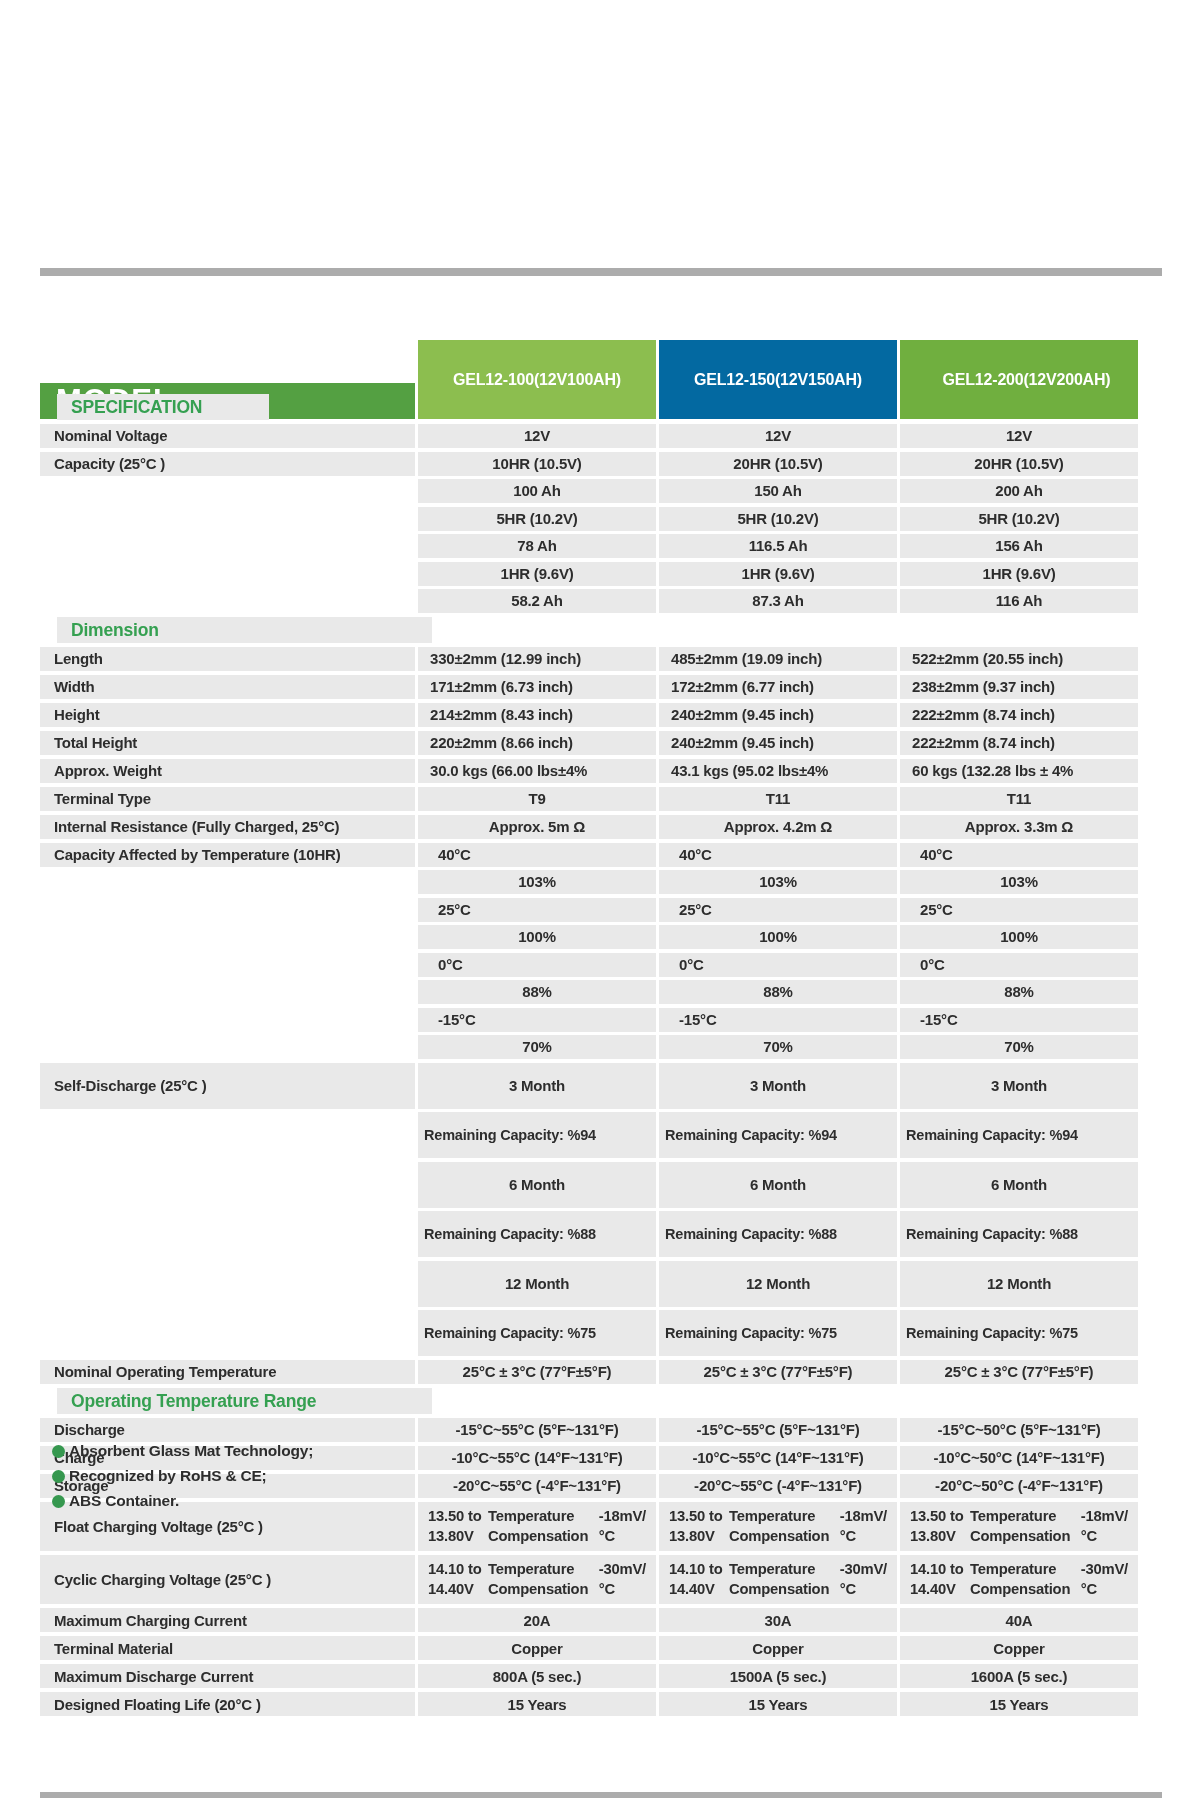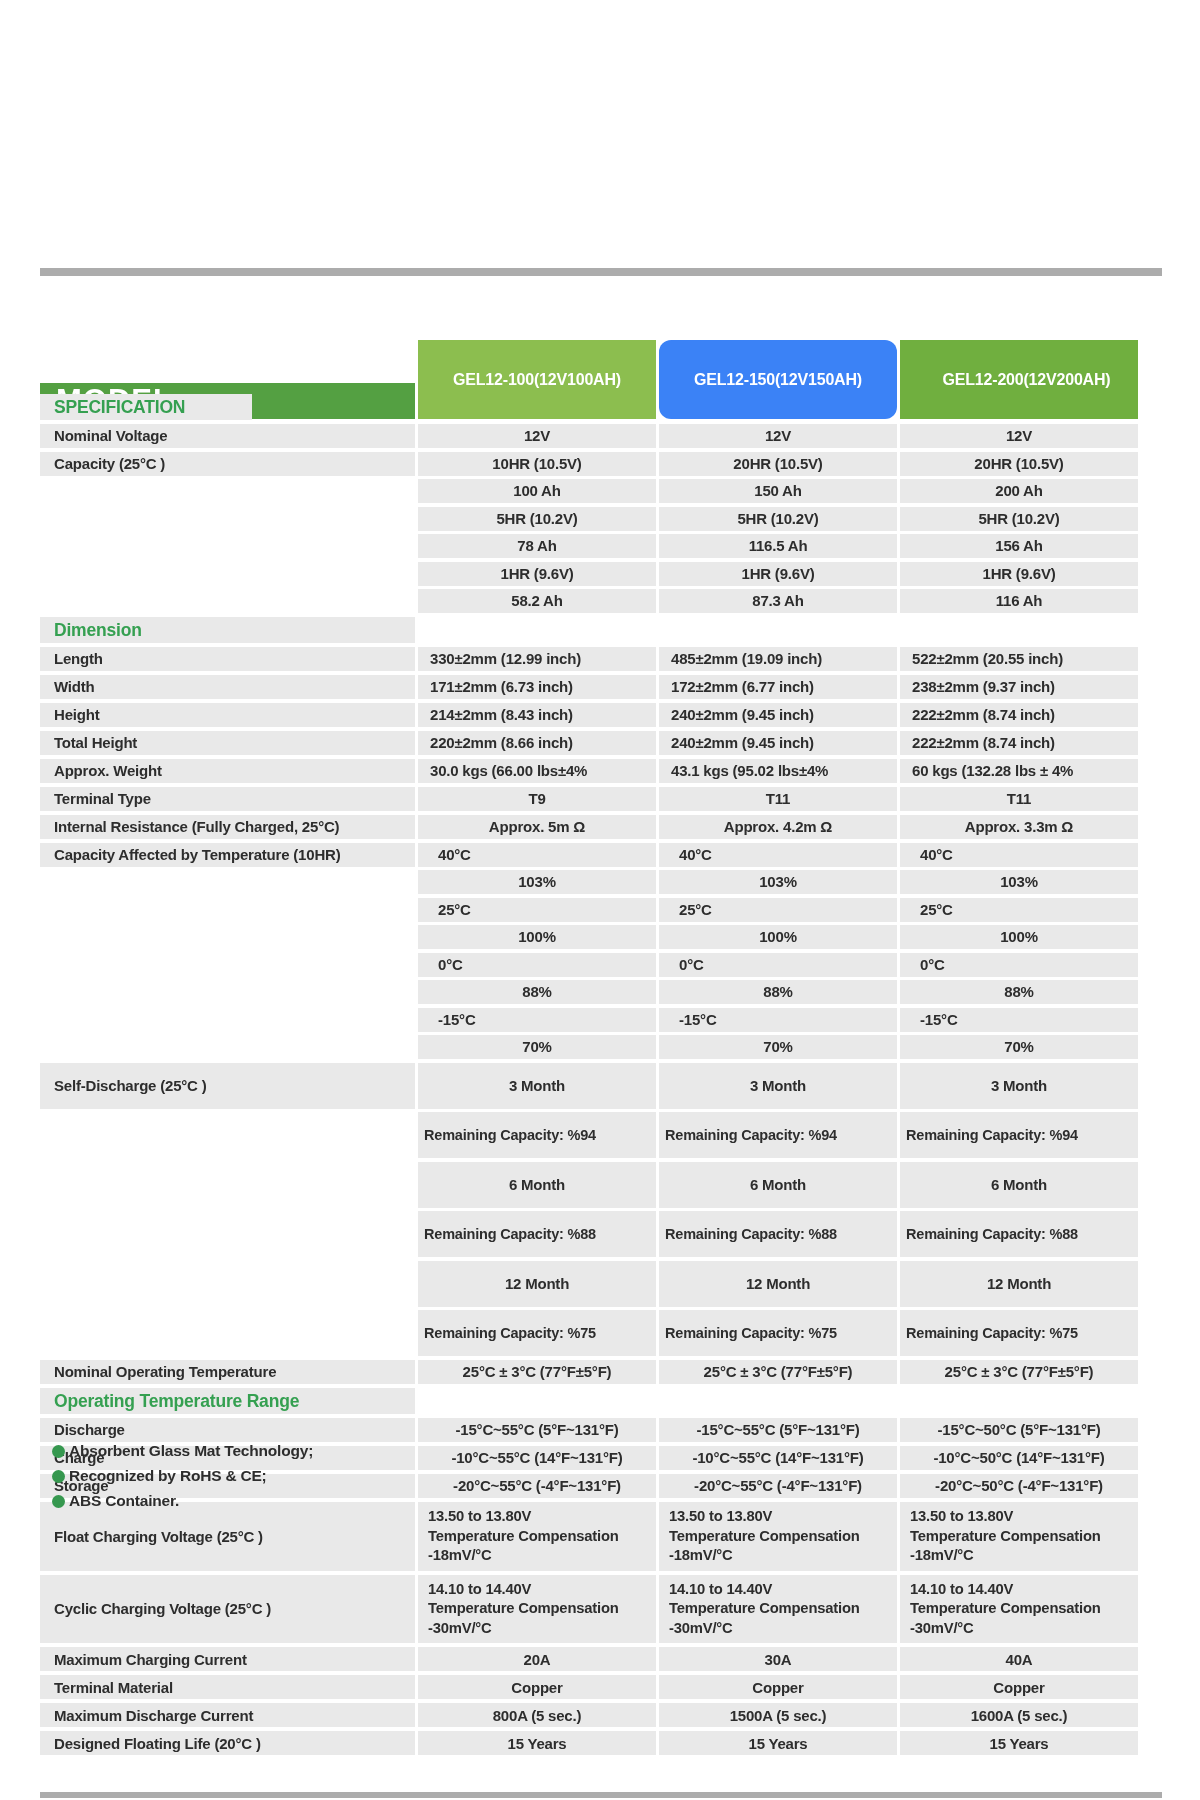--- a/index.html
+++ b/index.html
@@ -21,52 +21,52 @@
     display:flex; align-items:center; justify-content:center; }
 
   #rows { display:flex; flex-direction:column; gap:4px; }
   .row { display:grid; grid-template-columns:375px 238px 238px 238px; gap:3px; }
   .cell { background:#e9e9e9; font-size:15px; font-weight:700; letter-spacing:-0.2px;
     display:flex; align-items:center; min-height:24px; padding:2px 8px; line-height:1.15; }
   .label-cell { padding-left:14px; }
   .val-center { justify-content:center; text-align:center; }
   .val-left { justify-content:flex-start; padding-left:12px; }
 
-  .section-row { display:grid; grid-template-columns:375px 1fr; gap:3px; }
+  .section-row { display:grid; grid-template-columns:375px 1fr; gap:3px;padding-left:17px; }
   .section-cell { background:#e9e9e9; color:#35a051; font-size:17.5px; font-weight:700;
     letter-spacing:-0.2px; min-height:26px; display:flex; align-items:center; padding:2px 14px; }
   .section-cell.narrow { width:212px; }
 
   .labelwrap { display:flex; flex-direction:column; align-items:stretch; }
   .colstack { display:flex; flex-direction:column; gap:4px; }
   .pair { display:grid; grid-template-columns:1fr; gap:3px; }
   .pair .cell { min-height:24px; }
   .pair .pleft-center { justify-content:center; }
   .pair .pleft-left { padding-left:20px; }
   .pair .pright { justify-content:center; text-align:center; }
   .pair .pright-left { justify-content:flex-start; text-align:left; font-size:14.5px; padding:0 6px; }
   .tall .cell { min-height:46px; }
 
-  .ml-cell { align-items:flex-start; flex-direction:column; justify-content:center;
+  .ml-cell { align-items:flex-start; justify-content:center;
     padding:5px 10px; font-size:14.8px; line-height:1.32; }
 
   #footnotes { position:absolute; left:52px; top:1442px; display:flex; flex-direction:column; gap:7px; }
   .fn { display:flex; align-items:center; font-size:15.5px; font-weight:700; letter-spacing:-0.2px; color:#2d2d2d; }
   .fn .dot { width:13px; height:13px; border-radius:50%; background:#36984f; margin-right:4px; flex:0 0 auto; }
 </style>
 </head>
 <body>
 
 <div class="hbar" id="topbar"></div>
 
 <div id="table">
   <div class="hrow">
     <div class="model-cell" id="model-cell" style="background: rgb(84, 160, 66);">MODEL</div>
     <div class="col-head" id="ch0" style="background: rgb(140, 190, 79);">GEL12-100(12V100AH)</div>
-    <div class="col-head" id="ch1" style="background: #3b82f6; border-radius: 12px;">GEL12-150(12V150AH)</div>
+    <div class="col-head" id="ch1" style="background: #0369a1;">GEL12-150(12V150AH)</div>
     <div class="col-head" id="ch2" style="background: rgb(112, 175, 63); padding-left: 15px;">GEL12-200(12V200AH)</div>
   </div>
   <div id="rows">
       <div class="section-row">
         <div class="section-cell narrow">SPECIFICATION</div>
       </div>
       <div class="row">
         <div class="cell label-cell">Nominal Voltage</div>
         <div class="cell val-center">12V</div>
         <div class="cell val-center">12V</div>

